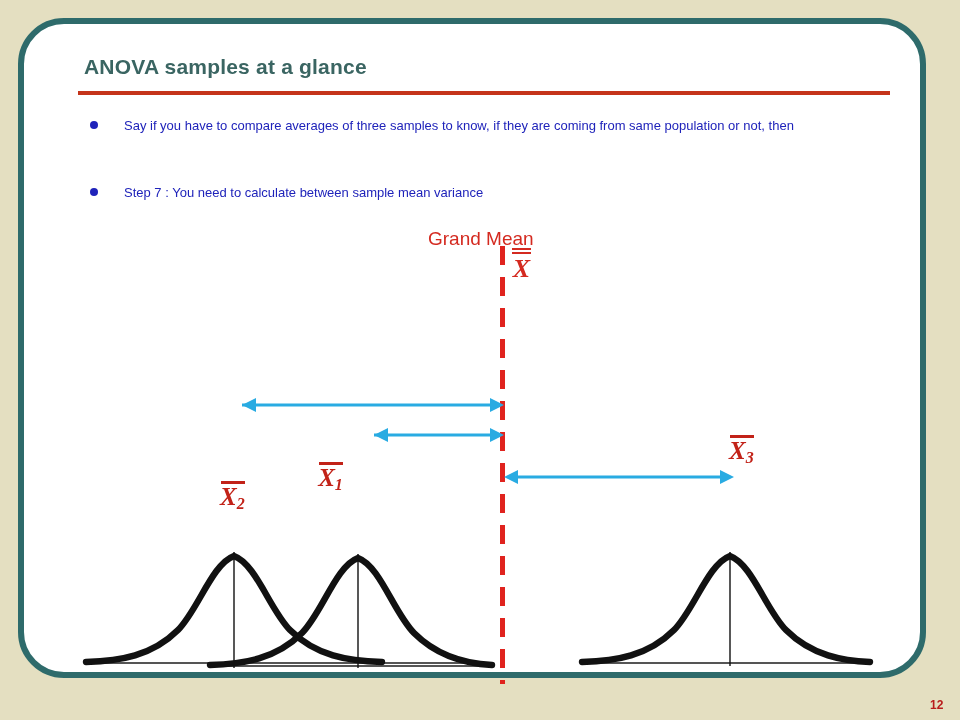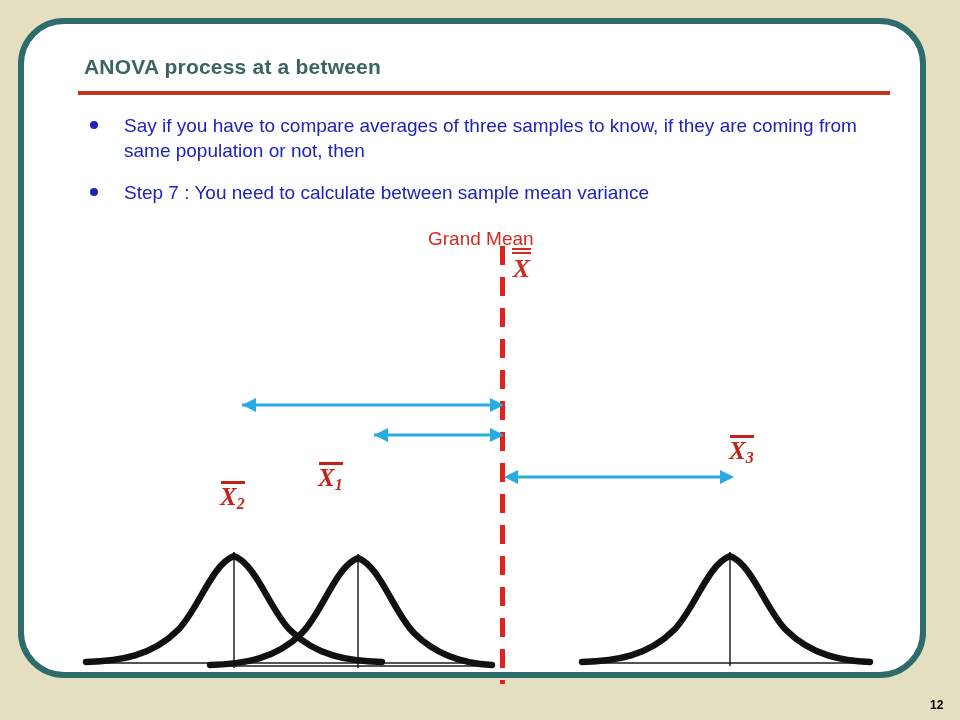--- a/index.html
+++ b/index.html
@@ -54,21 +54,21 @@
     height: 4px;
     background: #c5341a;
   }
 
   
   .bullet-row {
     position: absolute;
     left: 90px;
     width: 790px;
     color: #1f23ba;
-    font-size: 19px;
+    font-size: 13px;
     line-height: 25px;
   }
   #bullet-1 { top: 113px; }
   #bullet-2 { top: 180px; }
 
   .bullet-dot {
     position: absolute;
     left: 0px;
     top: 8px;
     width: 8px;
@@ -144,21 +144,21 @@
     font-style: italic;
     font-size: 25px;
   }
   .mean-label .sub {
     font-style: italic;
     font-size: 16px;
     vertical-align: -4px;
   }
   #mean-label-2 { left: 220px; top: 481px; }
   #mean-label-2 .bar { width: 24px; margin-left: 1px; }
-  #mean-label-1 { left: 318px; top: 462px; }
+  #mean-label-1 { left: 318px; top: 462px; text-align: center; }
   #mean-label-1 .bar { width: 24px; margin-left: 1px; }
   #mean-label-3 { left: 729px; top: 435px; }
   #mean-label-3 .bar { width: 24px; margin-left: 1px; }
 
   
   .arrow-svg { position: absolute; }
   #arrow-1 { left: 228px; top: 393px; }
   #arrow-2 { left: 360px; top: 423px; }
   #arrow-3 { left: 498px; top: 465px; }
 
@@ -178,31 +178,31 @@
     font-weight: bold;
     color: #1f2380;
     white-space: nowrap;
   }
   #footer-page {
     position: absolute;
     left: 930px;
     top: 698px;
     font-size: 12px;
     font-weight: bold;
-    color: #000000;
+    color: #b91c1c;
   }
 </style>
 </head>
 <body>
 
 <div id="slide-frame"></div>
 
 <div id="slide-body">
 
-  <div id="page-title">ANOVA process at a between</div>
+  <div id="page-title">ANOVA samples at a glance</div>
   <div id="title-rule"></div>
 
   <div class="bullet-row" id="bullet-1">
     <span class="bullet-dot"></span>
     <span class="bullet-text">Say if you have to compare averages of three samples to know, if they are coming from same population or not, then</span>
   </div>
   <div class="bullet-row" id="bullet-2">
     <span class="bullet-dot"></span>
     <span class="bullet-text">Step 7 : You need to calculate between sample mean variance</span>
   </div>

